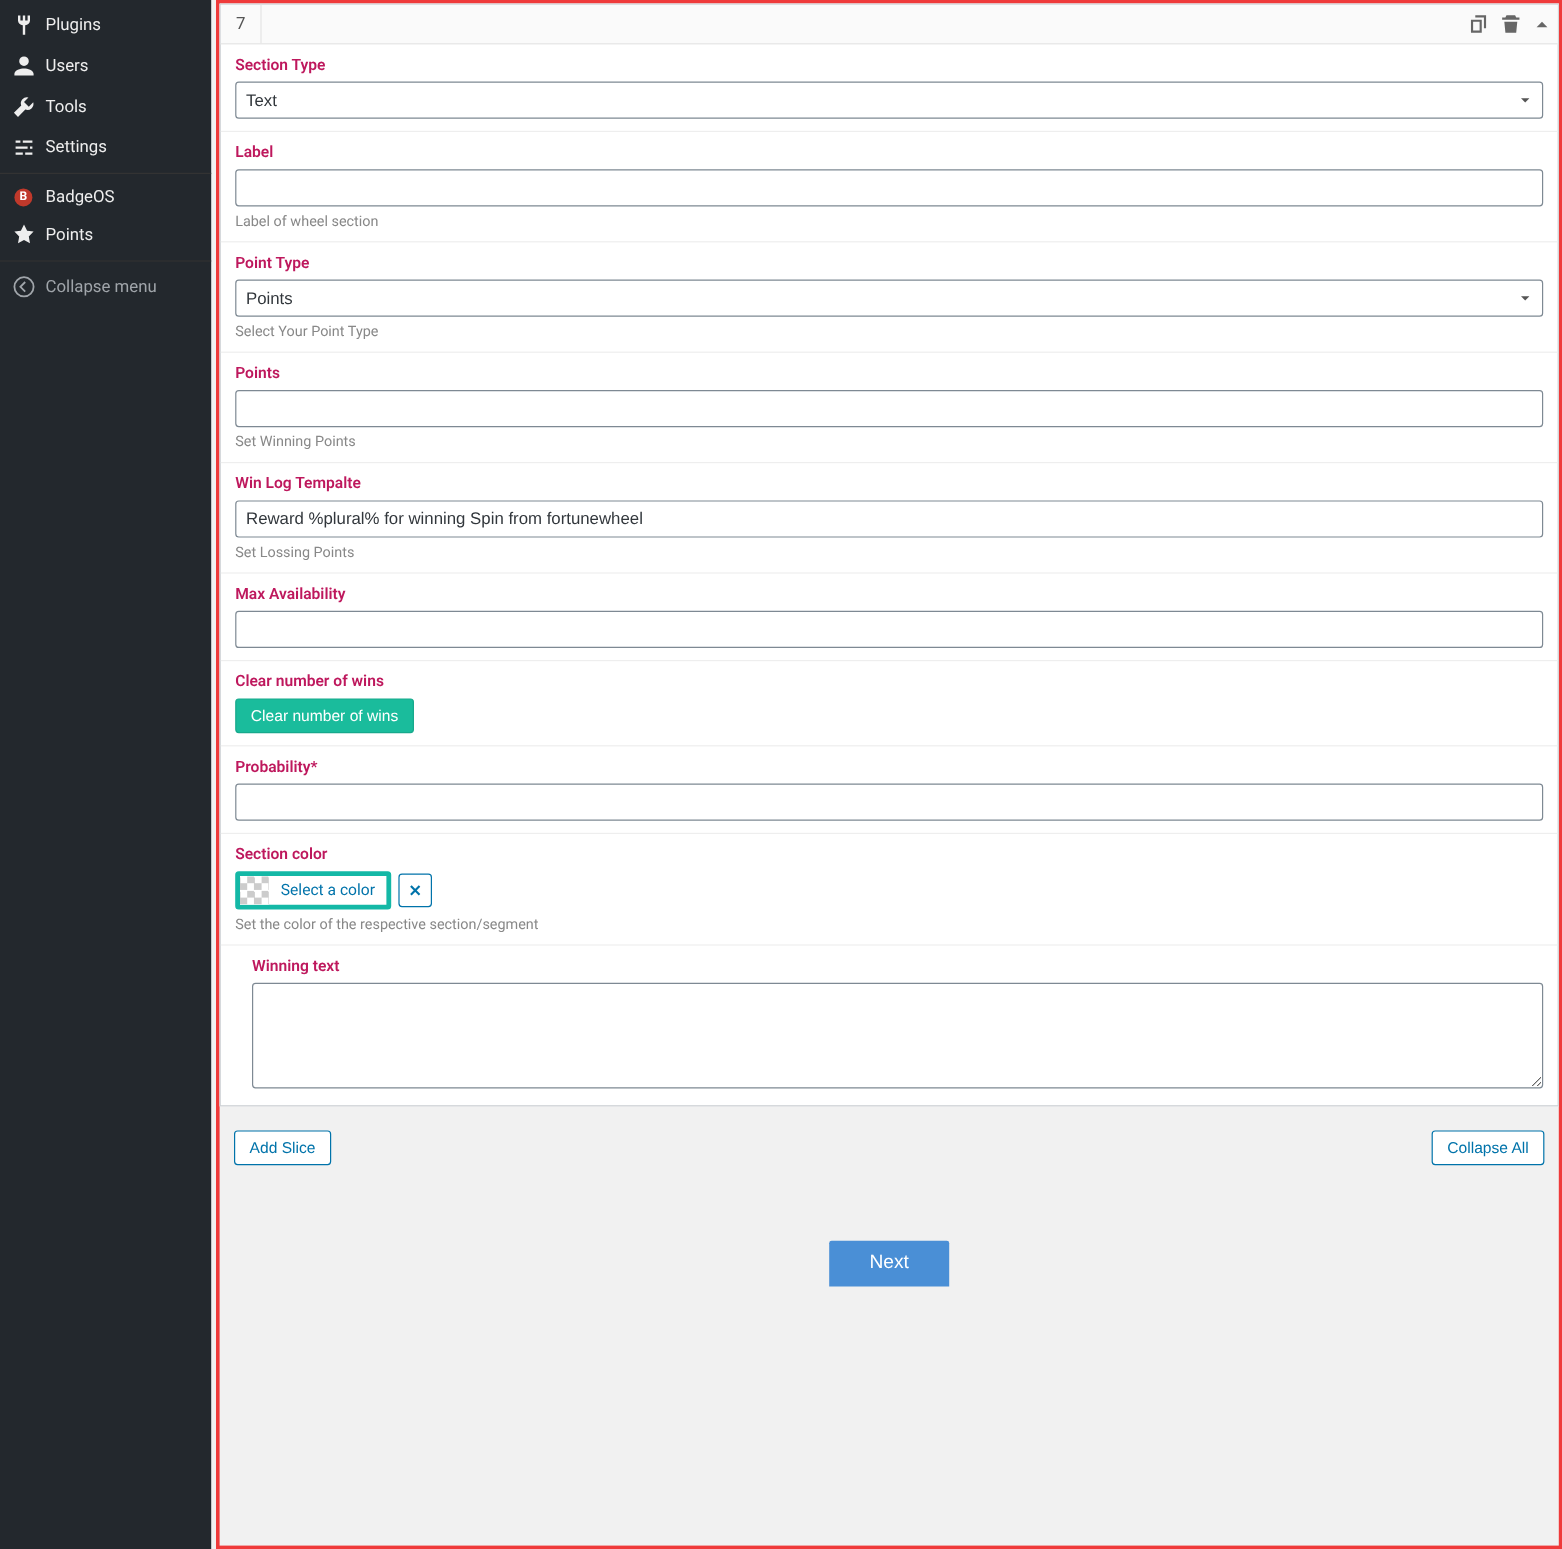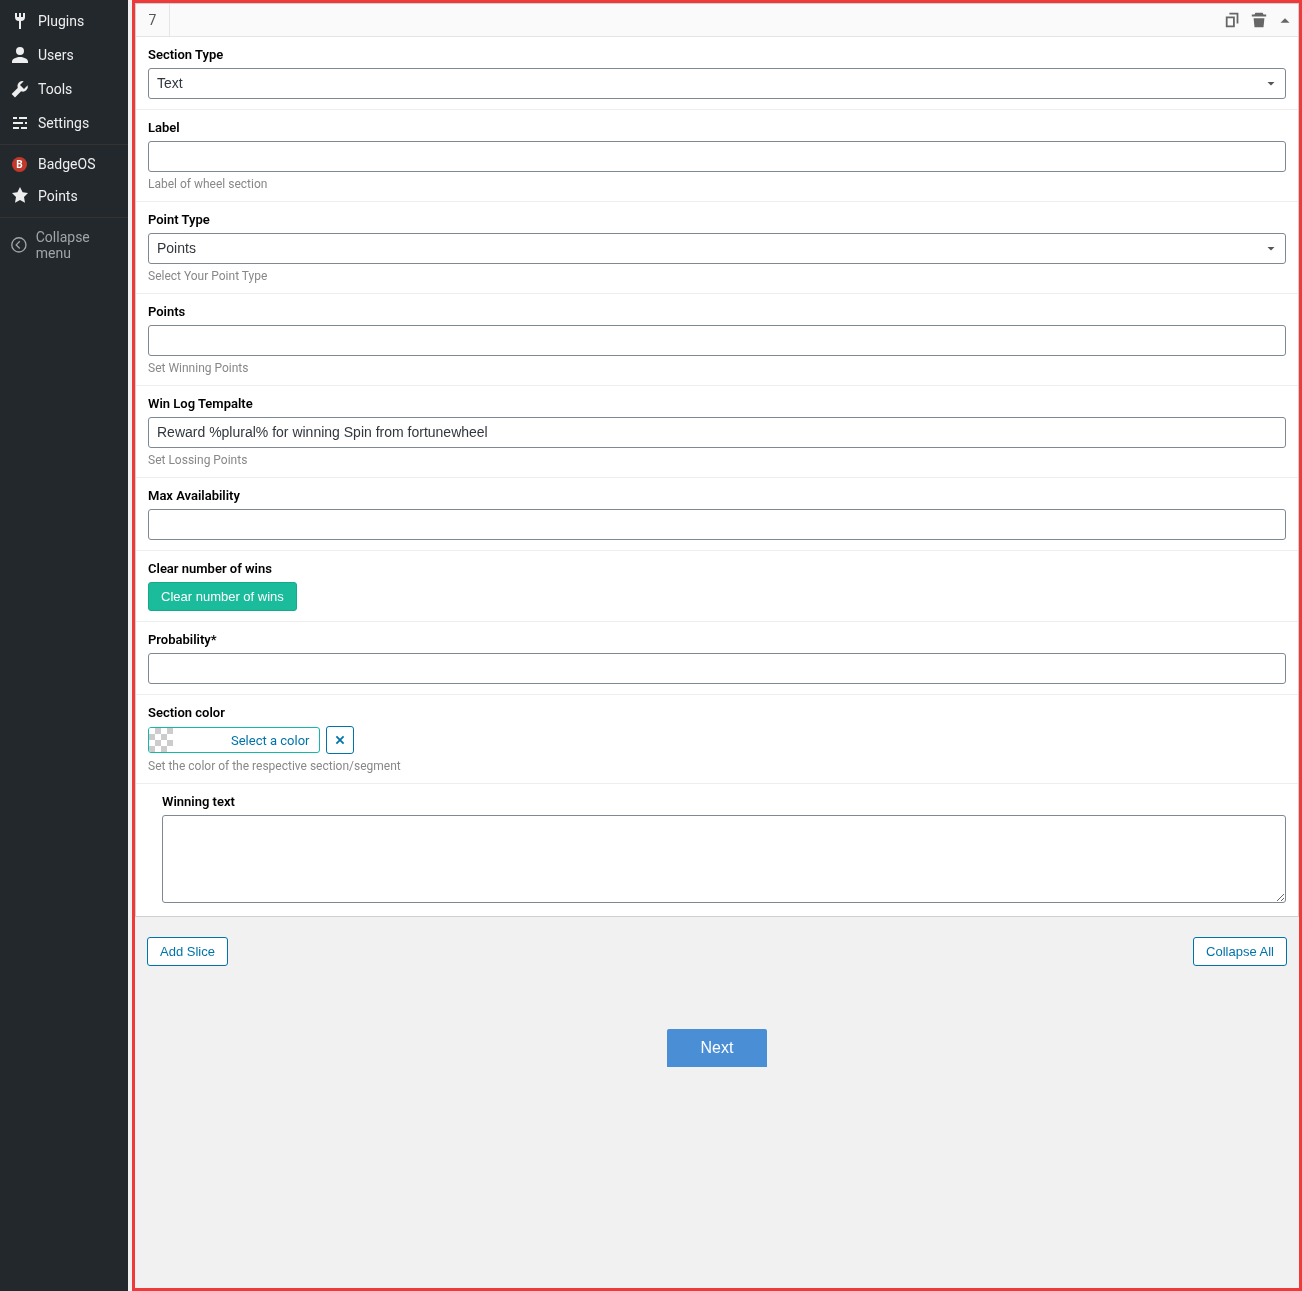--- a/index.html
+++ b/index.html
@@ -1,45 +1,45 @@
 <!DOCTYPE html>
 <html><head>
 <meta charset="utf-8">
 <style>
   * { box-sizing: border-box; margin: 0; padding: 0; }
   body { font-family: -apple-system, BlinkMacSystemFont, "Segoe UI", Roboto, sans-serif; font-size: 13px; color: #444; background: #f1f1f1; }
   .app { display: flex; min-height: 1291px; }
-  .sidebar { width: 128px; background: #23282d; color: #eee; padding-top: 4px; flex-shrink: 0; }
+  .sidebar { width: 176px; background: #23282d; color: #eee; padding-top: 4px; flex-shrink: 0; }
   .sidebar-item { display: flex; align-items: center; padding: 7px 10px; cursor: pointer; color: #eee; font-size: 14px; }
   .sidebar-item.dimmed { color: #a0a5aa; }
   .sidebar-item .icon { width: 20px; height: 20px; margin-right: 8px; display: inline-flex; align-items: center; justify-content: center; fill: currentColor; }
   .sidebar-sep { border-top: 1px solid #333; margin: 4px 0; }
   .badge-icon { width: 15px; height: 15px; background: #c0392b; border-radius: 50%; color: #fff; font-size: 10px; font-weight: bold; display: inline-flex; align-items: center; justify-content: center; margin-right: 11px; margin-left: 2px; }
   .main { flex: 1; padding: 0 0 0 0; position: relative; }
   .red-frame { border: 3px solid #ef3a3a; margin: 0 0 0 4px; min-height: 1291px; background: #f1f1f1; padding: 0 0 10px 0; position: relative; }
   .panel { background: #fff; border: 1px solid #ccd0d4; margin: 0 0 12px 0; }
   .panel-header { display: flex; align-items: center; border-bottom: 1px solid #e5e5e5; background: #fafafa; }
   .panel-num { width: 34px; text-align: center; padding: 8px 0; border-right: 1px solid #e5e5e5; color: #555; font-size: 14px; }
   .panel-title { flex: 1; padding: 8px 10px; }
   .panel-tools { display: flex; align-items: center; padding: 0 4px; gap: 8px; }
   .tool-icon { width: 18px; height: 18px; fill: #666; cursor: pointer; }
   .field { padding: 10px 12px 10px 12px; border-bottom: 1px solid #eee; }
   .field:last-child { border-bottom: none; margin-left: 14px; }
-  .field-label { font-weight: 600; font-size: 13px; color: #000000; margin-bottom: 6px; display: block; }
+  .field-label { font-weight: 600; font-size: 13px; color: #be185d; margin-bottom: 6px; display: block; }
   .field-help { font-size: 12px; color: #888; margin-top: 5px; }
   .text-input, .select-input, .textarea-input { width: 100%; border: 1px solid #7e8993; border-radius: 3px; padding: 4px 8px; font-size: 14px; line-height: 1.5; background: #fff; color: #32373c; min-height: 28px; }
   .select-wrap { position: relative; }
   .select-input { appearance: none; -webkit-appearance: none; padding-right: 26px; }
   .select-chevron { position: absolute; right: 8px; top: 50%; transform: translateY(-50%); pointer-events: none; width: 14px; height: 14px; fill: #555; }
   .textarea-input { min-height: 88px; resize: both; font-family: inherit; }
   .btn { display: inline-block; padding: 6px 12px; border-radius: 3px; font-size: 13px; cursor: pointer; border: 1px solid transparent; }
   .btn-teal { background: #1abc9c; color: #fff; border-color: #17a98c; }
   .btn-outline-blue { background: #fff; color: #0073aa; border: 1px solid #0073aa; }
   .color-row { display: flex; align-items: center; gap: 6px; }
-  .color-btn { display: inline-flex; align-items: center; border: 1px solid #14b8a6; border-radius: 3px; overflow: hidden; cursor: pointer; gap: 48px; }
+  .color-btn { display: inline-flex; align-items: center; border: 4px solid #14b8a6; border-radius: 3px; overflow: hidden; cursor: pointer; }
   .color-swatch { width: 24px; height: 24px; background: repeating-conic-gradient(#ccc 0% 25%, #fff 0% 50%) 50% / 12px 12px; }
   .color-label { padding: 4px 10px; color: #0073aa; font-size: 13px; }
   .color-clear { width: 28px; height: 28px; border: 1px solid #0073aa; border-radius: 3px; background: #fff; color: #0073aa; cursor: pointer; display: inline-flex; align-items: center; justify-content: center; }
   .color-clear svg { width: 12px; height: 12px; fill: #0073aa; }
   .actions-row { display: flex; justify-content: space-between; align-items: center; padding: 8px 12px; }
   .footer-next { display: flex; justify-content: center; margin-top: 55px; }
   .btn-next { background: #4a8fd6; color: #fff; padding: 10px 34px; font-size: 16px; border: none; border-radius: 2px 2px 0 0; cursor: pointer; }
 </style>
 </head>
 <body>

